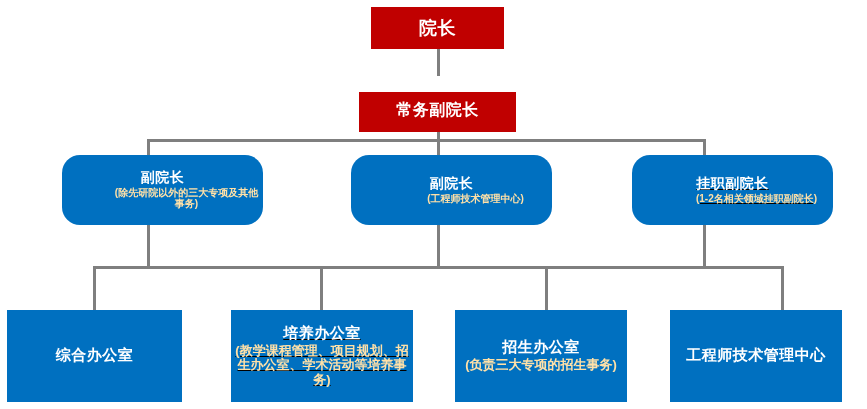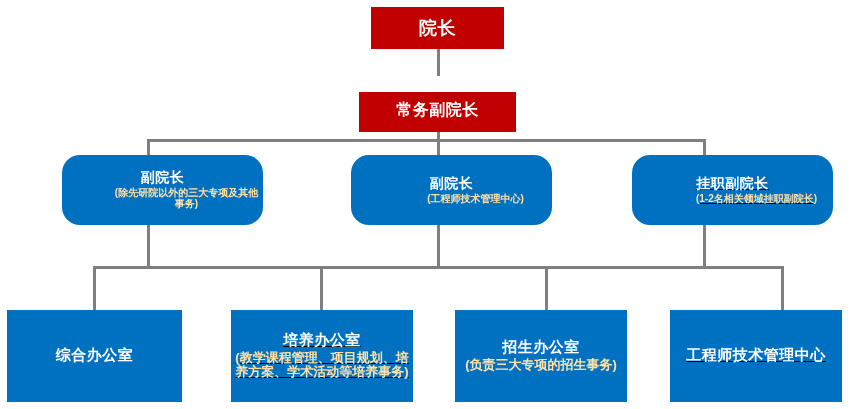--- a/index.html
+++ b/index.html
@@ -60,21 +60,21 @@
   .lvl3-b { left: 351px; }
   .lvl3-c { left: 632px; text-decoration: underline; }
   .lvl3 .node-title { font-size: 14px; margin-bottom: 1px; }
   .lvl3 .node-sub   { font-size: 10px; margin-left: 48px; }
 
   
   .lvl4 { top: 310px; height: 92px; }
   .lvl4-a { left: 7px;   width: 175px; }
   .lvl4-b { left: 231px; width: 182px; text-decoration: underline; }
   .lvl4-c { left: 455px; width: 172px; }
-  .lvl4-d { left: 670px; width: 172px; text-decoration: underline; }
+  .lvl4-d { left: 670px; width: 172px; }
   .lvl4 .node-title { font-size: 15px; margin-bottom: 2px; }
   .lvl4 .node-sub   { font-size: 13px; }
 
   
   .conn {
     position: absolute;
     background: #7F7F7F;
   }
   .conn.v { width: 3px; }
   .conn.h { height: 3px; }
@@ -125,21 +125,21 @@
     <div class="node-title">挂职副院长</div>
     <div class="node-sub">(1-2名相关领域挂职副院长)</div>
   </div>
 
   <div class="node blue lvl4 lvl4-a">
     <div class="node-title">综合办公室</div>
   </div>
 
   <div class="node blue lvl4 lvl4-b">
     <div class="node-title">培养办公室</div>
-    <div class="node-sub">(教学课程管理、项目规划、培养方案、学术活动等培养事务)</div>
+    <div class="node-sub">(教学课程管理、项目规划、招生办公室、学术活动等培养事务)</div>
   </div>
 
   <div class="node blue lvl4 lvl4-c">
     <div class="node-title">招生办公室</div>
     <div class="node-sub">(负责三大专项的招生事务)</div>
   </div>
 
   <div class="node blue lvl4 lvl4-d">
     <div class="node-title">工程师技术管理中心</div>
   </div>

